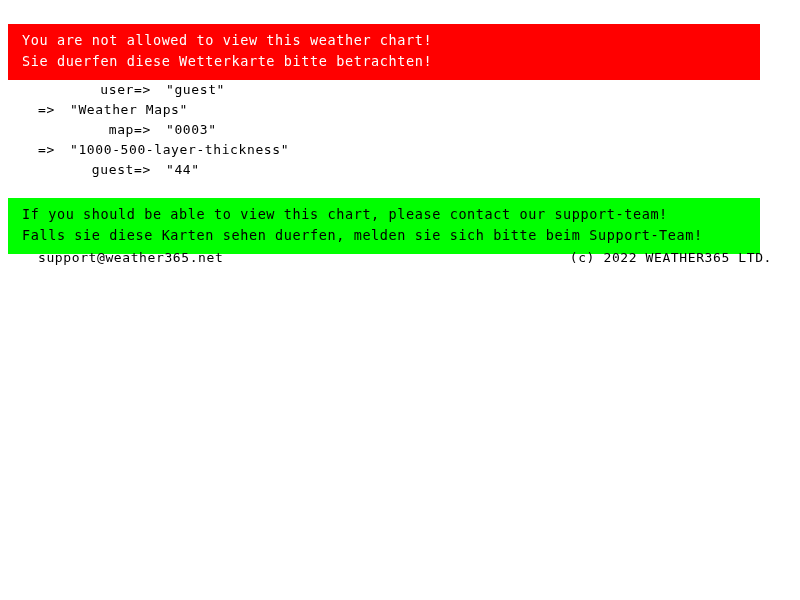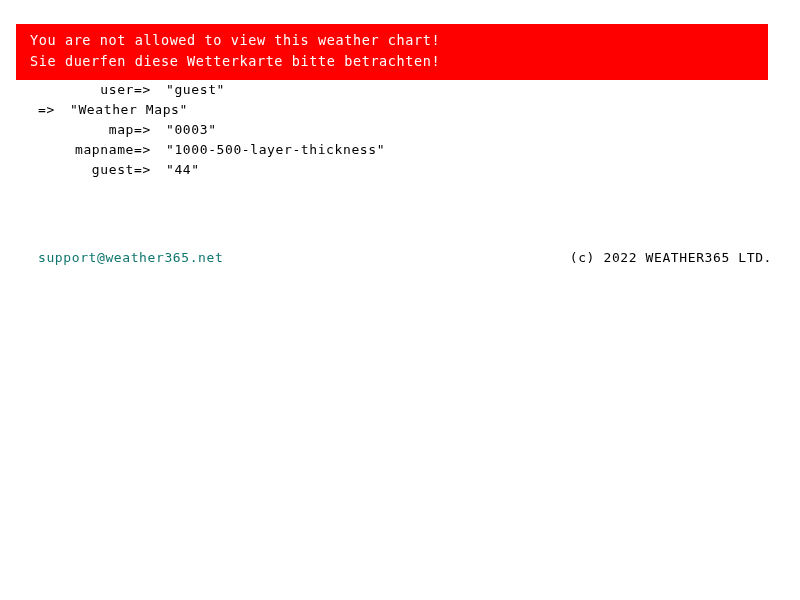--- a/index.html
+++ b/index.html
@@ -15,21 +15,21 @@
     color: #000000;
     overflow: hidden;
   }
   .page {
     position: relative;
     width: 800px;
     height: 600px;
   }
   .banner {
     position: absolute;
-    left: 16px;
+    left: 8px;
     width: 752px;
     box-sizing: border-box;
     padding: 6px 14px 8px 14px;
     letter-spacing: 0.6px;
     line-height: 21px;
     font-size: 13.5px;
   }
   .banner-error {
     top: 24px;
     background: #ff0000;
@@ -72,21 +72,21 @@
     position: absolute;
     left: 38px;
     top: 250px;
     width: 734px;
     display: flex;
     justify-content: space-between;
     letter-spacing: 0.6px;
     white-space: pre;
   }
   a.mail {
-    color: #0f766e;
+    color: #000000;
     text-decoration: none;
   }
 </style>
 </head>
 <body>
 
 <div class="page">
 
   <div class="banner banner-error">
     <div class="line">You are not allowed to view this weather chart!</div>
@@ -102,30 +102,33 @@
     <div class="param-row">
       <span class="param-arrow">=&gt;</span>
       <span class="param-val">"Weather Maps"</span>
     </div>
     <div class="param-row">
       <span class="param-key">map</span>
       <span class="param-arrow">=&gt;</span>
       <span class="param-val">"0003"</span>
     </div>
     <div class="param-row">
-      <span class="param-key">mapname</span>
       <span class="param-arrow">=&gt;</span>
       <span class="param-val">"1000-500-layer-thickness"</span>
     </div>
     <div class="param-row">
       <span class="param-key">guest</span>
       <span class="param-arrow">=&gt;</span>
       <span class="param-val">"44"</span>
     </div>
   </div>
 
+  <div class="banner banner-info">
+    <div class="line">If you should be able to view this chart, please contact our support-team!</div>
+    <div class="line">Falls sie diese Karten sehen duerfen, melden sie sich bitte beim Support-Team!</div>
+  </div>
 
   <div class="footer">
     <a class="mail" href="#">support@weather365.net</a>
     <span>(c) 2022 WEATHER365 LTD.</span>
   </div>
 
 </div>
 
 </body></html>

